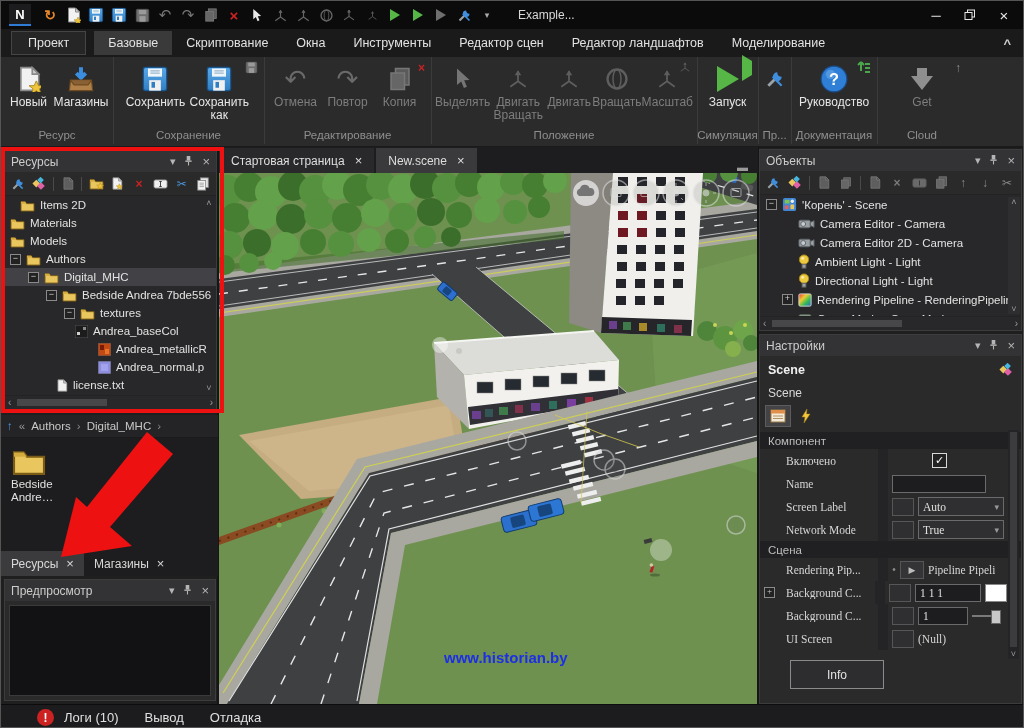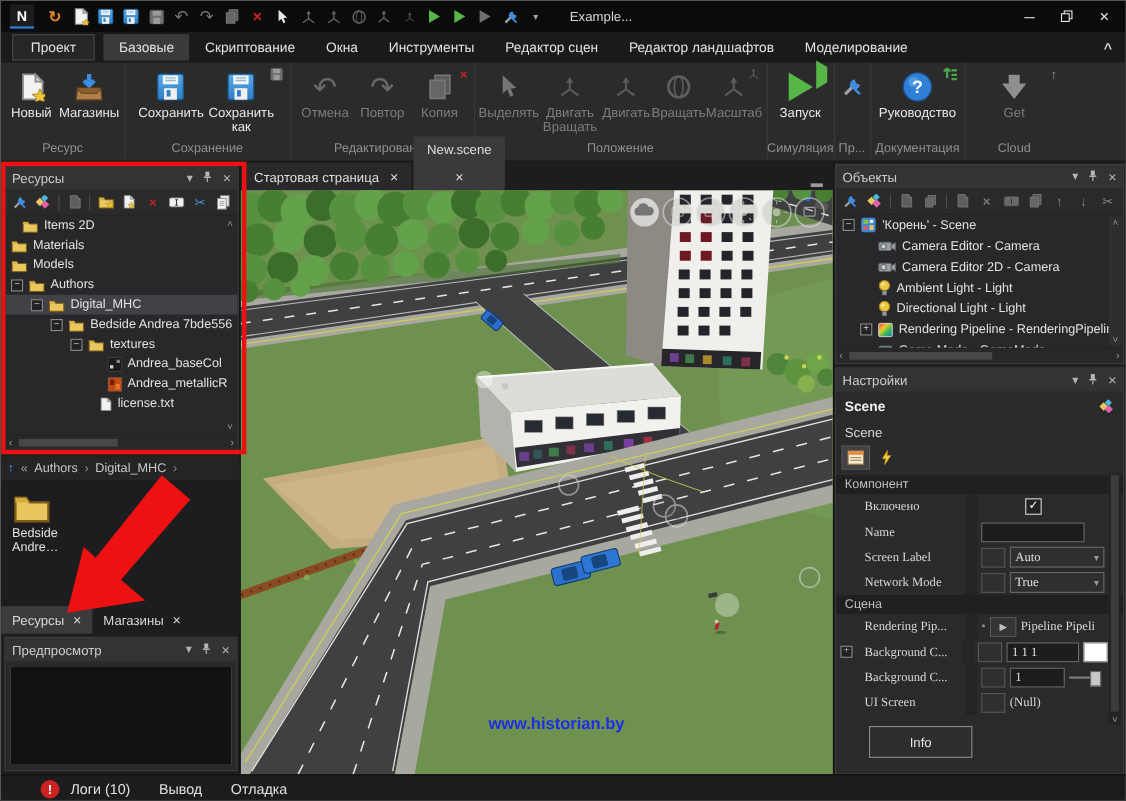--- a/index.html
+++ b/index.html
@@ -53,21 +53,21 @@
   
   #breadcrumb{position:absolute;left:0;top:414px;width:217px;height:23px;background:#242426;display:flex;align-items:center;gap:6px;font-size:11.5px;color:#c8c8c8;padding:0 6px;box-sizing:border-box;border-bottom:1px solid #1a1a1a;}
   #filearea{position:absolute;left:0;top:437px;width:217px;height:111px;background:#1d1d1f;}
   .fileitem{position:absolute;left:10px;top:8px;width:64px;text-align:left;font-size:11.5px;color:#e0e0e0;}
   #lefttabs{position:absolute;left:0;top:548px;width:217px;height:27px;background:#1d1d1f;display:flex;align-items:flex-end;font-size:12px;}
   .ltab{display:flex;align-items:center;gap:8px;padding:5px 10px;color:#d8d8d8;}
   .ltab.active{background:#3b3b3d;}
   
   #doctabs{position:absolute;left:218px;top:146px;width:539px;height:26px;background:#1d1d1f;display:flex;align-items:flex-end;font-size:12px;}
   .dtab{display:flex;align-items:center;gap:10px;padding:5px 12px;color:#dedede;background:#29292b;margin-right:2px;}
-  .dtab.active{background:#3a3a3c;flex-direction:column;}
+  .dtab.active{background:#3a3a3c;}
   .dtfilter{margin-left:auto;margin-right:10px;color:#9a9a9a;font-size:11px;}
   
   #settings{left:758px;top:333px;width:263px;height:370px;}
   .sobj-type{font-weight:bold;font-size:12.5px;color:#f0f0f0;padding:7px 8px 0 8px;display:flex;}
   .sobj-name{font-size:12px;color:#d8d8d8;padding:6px 8px 0 8px;}
   .smode{display:flex;gap:4px;padding:6px 6px;}
   .smbtn{width:24px;height:20px;display:flex;align-items:center;justify-content:center;background:transparent;}
   .smbtn.active{background:#434345;outline:1px solid #5c5c5e;}
   .sect{height:17px;background:#202022;color:#bdbdbd;font-size:11.5px;display:flex;align-items:center;padding:0 8px;}
   .prow{height:23px;display:flex;align-items:center;font-size:11.5px;color:#d6d6d6;position:relative;font-family:Liberation Serif, serif;}
@@ -626,41 +626,50 @@
         </div>
       <div class="trow" style="padding-left:59px">
           <span class="exp">−</span>
           <span class="tico">
             <svg width="15" height="13" viewBox="0 0 16 14">
               <use href="#s-folder"></use>
             </svg>
           </span>
           <span>textures</span>
         </div>
-      <div class="trow" style="padding-left:93px">
+      <div class="trow" style="padding-left:70px">
           <span class="tico">
             <svg width="13" height="13">
               <rect width="13" height="13" fill="#1c1c1c" stroke="#555"></rect>
               <rect x="2" y="7" width="3" height="3" fill="#cfcfcf"></rect>
               <rect x="8" y="2" width="3" height="3" fill="#8a8a8a"></rect>
             </svg>
           </span>
           <span>Andrea_baseCol</span>
         </div>
       <div class="trow" style="padding-left:93px">
           <span class="tico">
             <svg width="13" height="13">
               <rect width="13" height="13" fill="#c24a14" stroke="#555"></rect>
               <rect x="2" y="2" width="4" height="5" fill="#7a1a08"></rect>
               <rect x="7" y="6" width="4" height="5" fill="#e8742a"></rect>
             </svg>
           </span>
           <span>Andrea_metallicR</span>
         </div>
-      <div class="trow" style="padding-left:85px">
+      <div class="trow" style="padding-left:93px">
+          <span class="tico">
+            <svg width="13" height="13">
+              <rect width="13" height="13" fill="#8e8ede" stroke="#555"></rect>
+              <rect x="3" y="3" width="7" height="7" fill="#a2a2ee"></rect>
+            </svg>
+          </span>
+          <span>Andrea_normal.p</span>
+        </div>
+      <div class="trow" style="padding-left:51px">
           <span class="tico">
             <svg width="12" height="13" viewBox="0 0 14 16">
               <use href="#s-doc"></use>
             </svg>
           </span>
           <span>license.txt</span>
         </div>
       <div class="scroll-v" style="top:2px;bottom:2px">
         <span>˄</span>
           <span>˅</span>

